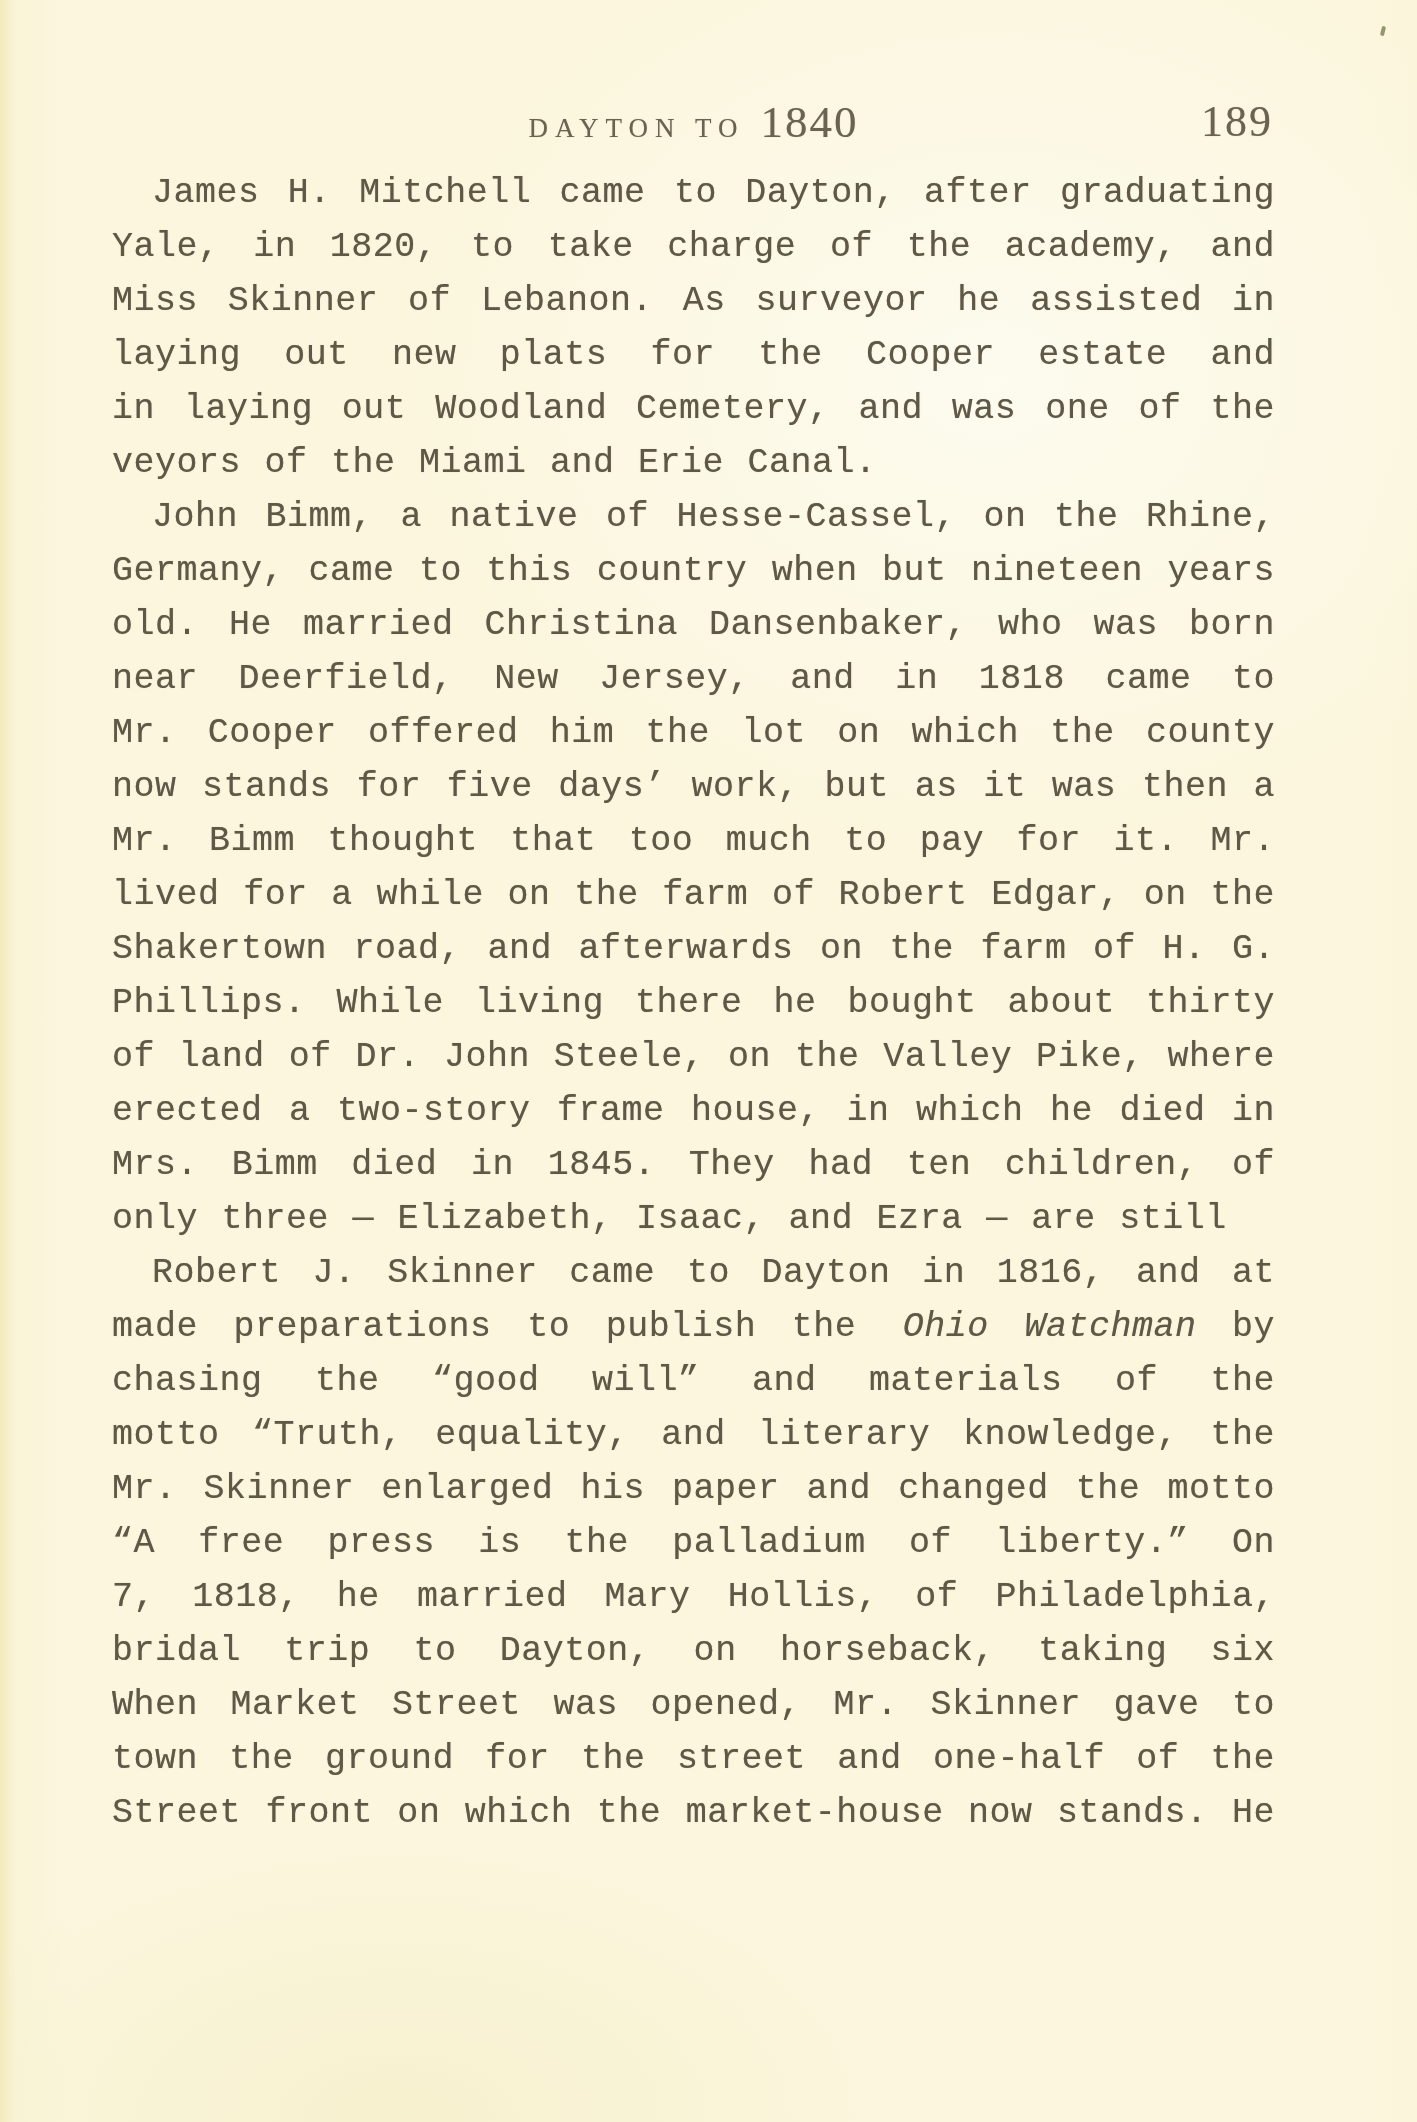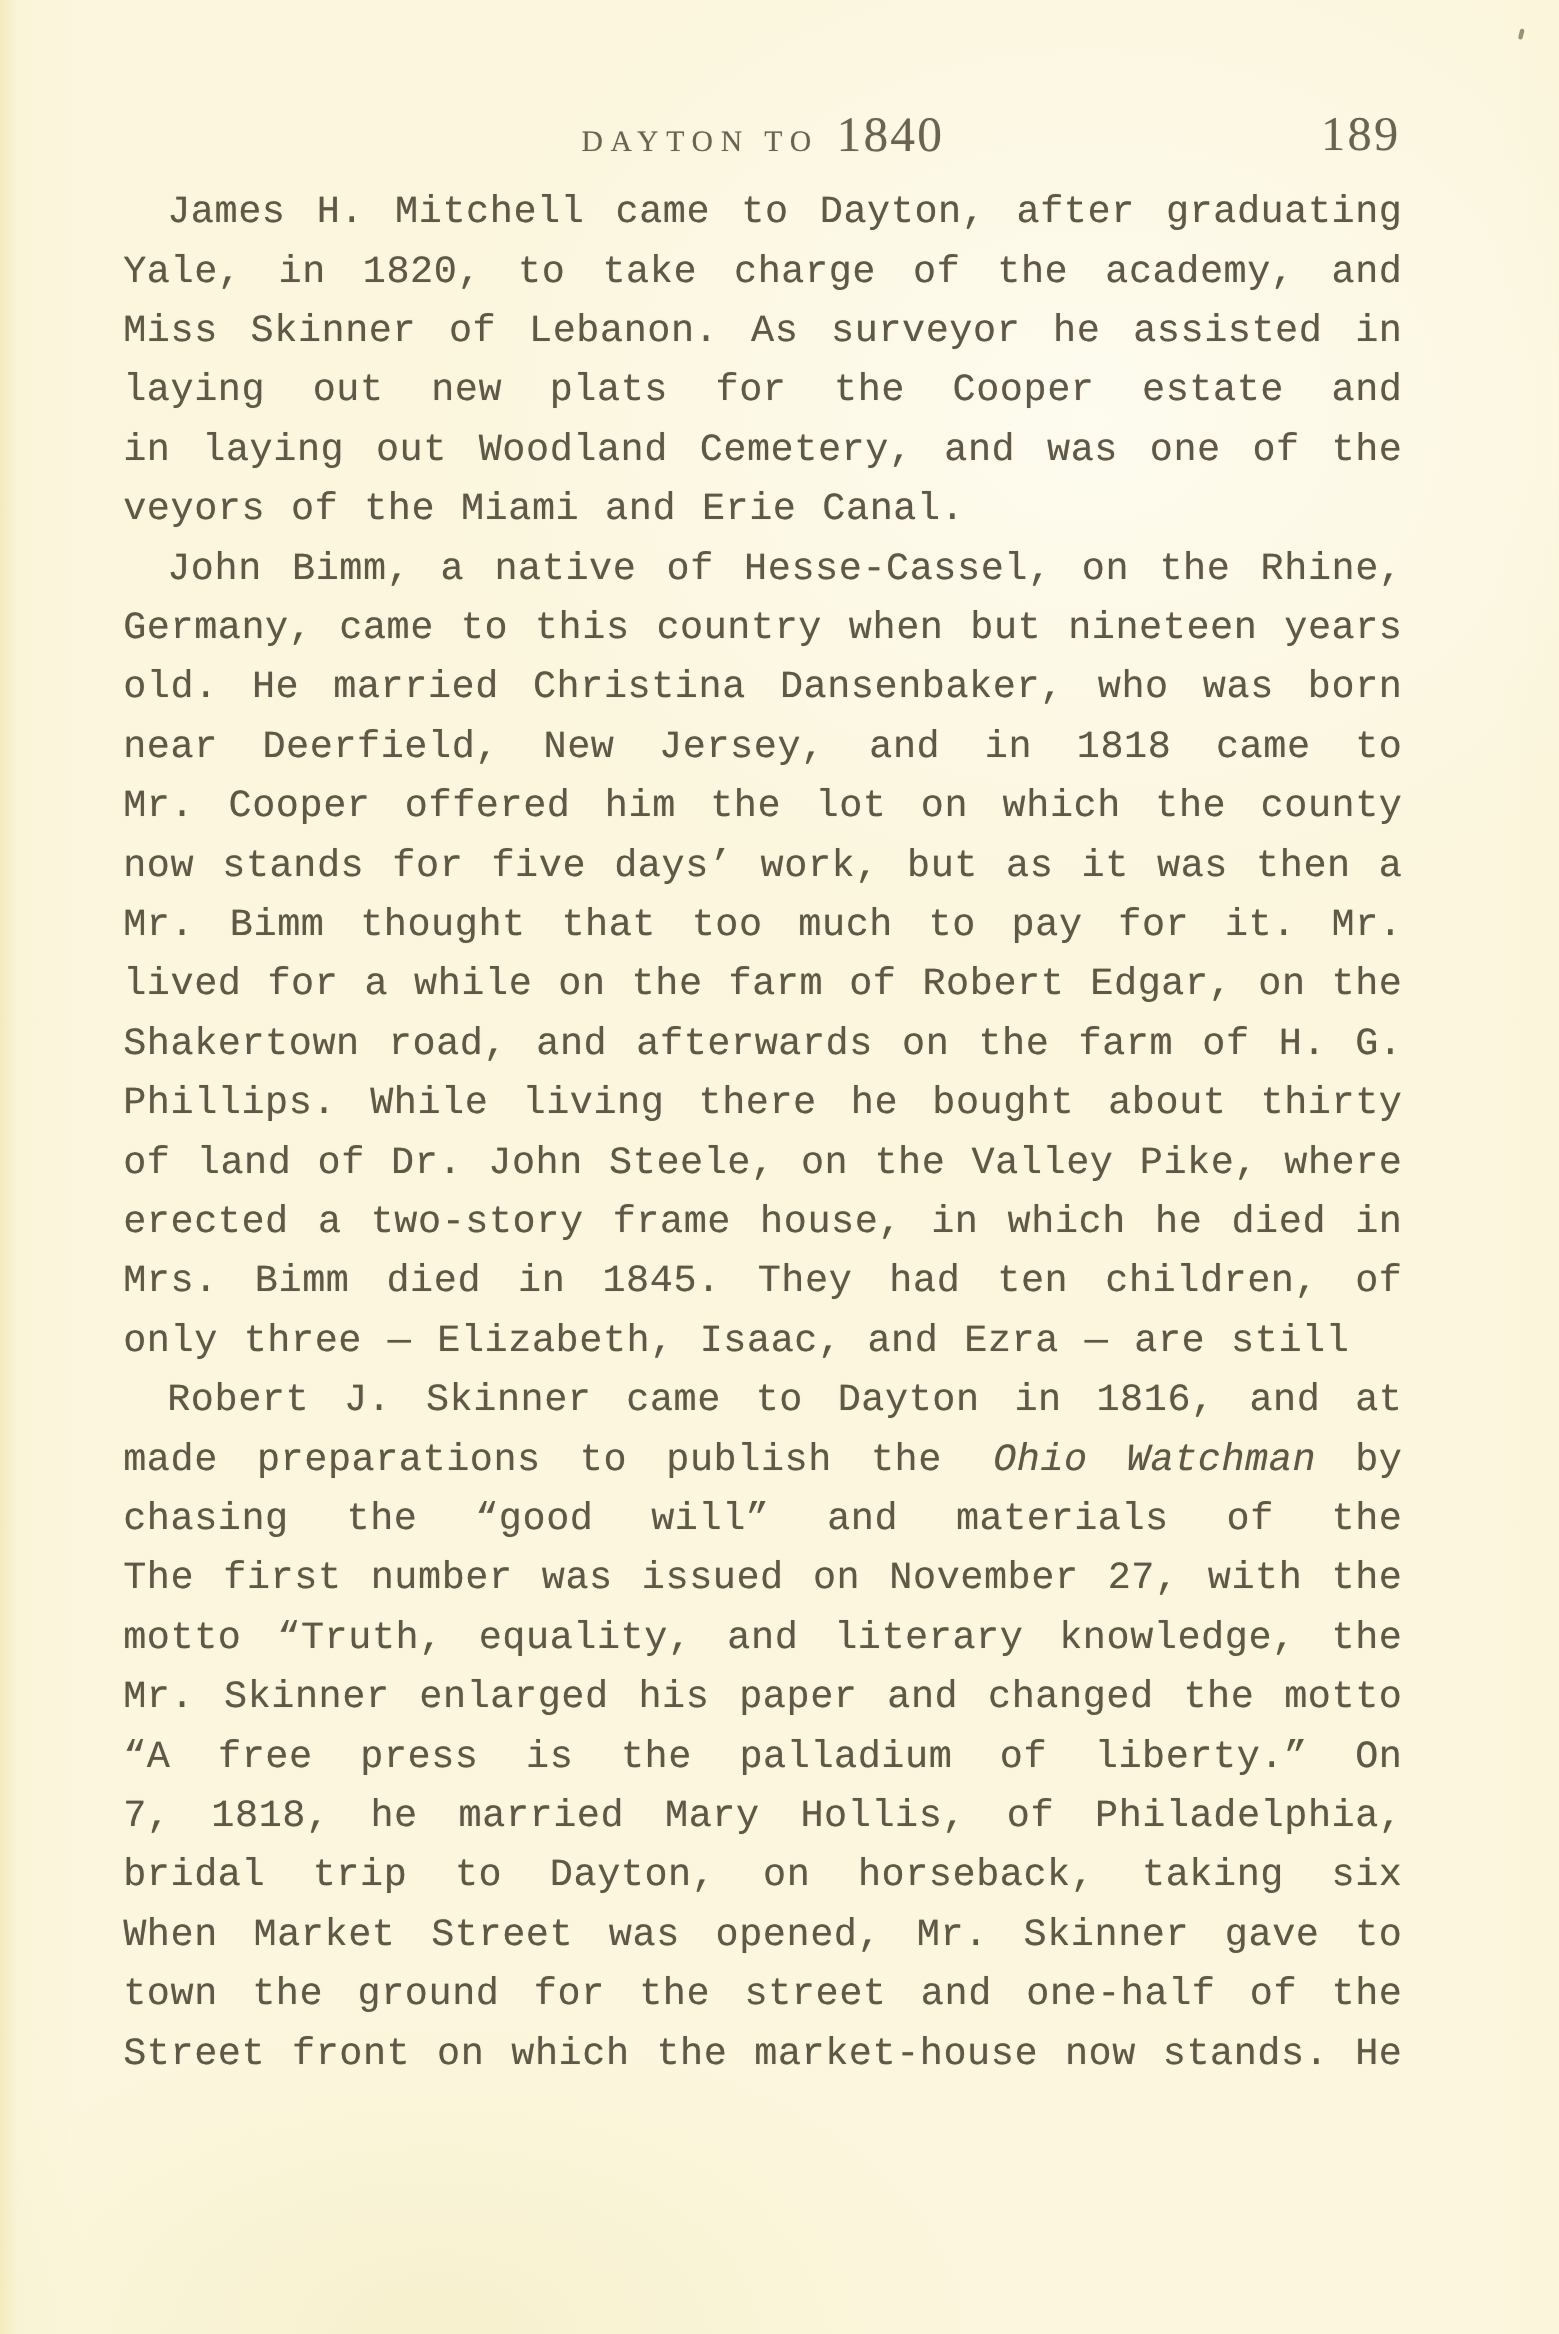--- a/index.html
+++ b/index.html
@@ -92,21 +92,20 @@
         <div class="tline just"><span>Phillips. While living there he bought about thirty acres</span></div>
         <div class="tline just"><span>of land of Dr. John Steele, on the Valley Pike, where he</span></div>
         <div class="tline just"><span>erected a two-story frame house, in which he died in 1847.</span></div>
         <div class="tline just"><span>Mrs. Bimm died in 1845. They had ten children, of whom</span></div>
         <div class="tline nojust"><span>only three — Elizabeth, Isaac, and Ezra — are still living.</span></div>
       </div>
       <div class="paragraph">
         <div class="tline just indent"><span>Robert J. Skinner came to Dayton in 1816, and at once</span></div>
         <div class="tline just"><span>made preparations to publish the </span><span class="it">Ohio Watchman</span><span> by pur-</span></div>
         <div class="tline just"><span>chasing the “good will” and materials of the </span><span class="it">Republican</span><span>.</span></div>
-        <div class="tline just"><span>The first number was issued on November 27, with the</span></div>
         <div class="tline just"><span>motto “Truth, equality, and literary knowledge, the three</span></div>
         <div class="tline just"><span>Mr. Skinner enlarged his paper and changed the motto to</span></div>
         <div class="tline just"><span>“A free press is the palladium of liberty.” On November</span></div>
         <div class="tline just"><span>7, 1818, he married Mary Hollis, of Philadelphia, their</span></div>
         <div class="tline just"><span>bridal trip to Dayton, on horseback, taking six weeks.</span></div>
         <div class="tline just"><span>When Market Street was opened, Mr. Skinner gave to the</span></div>
         <div class="tline just"><span>town the ground for the street and one-half of the Main</span></div>
         <div class="tline just"><span>Street front on which the market-house now stands. He</span></div>
       </div>
     </div>

